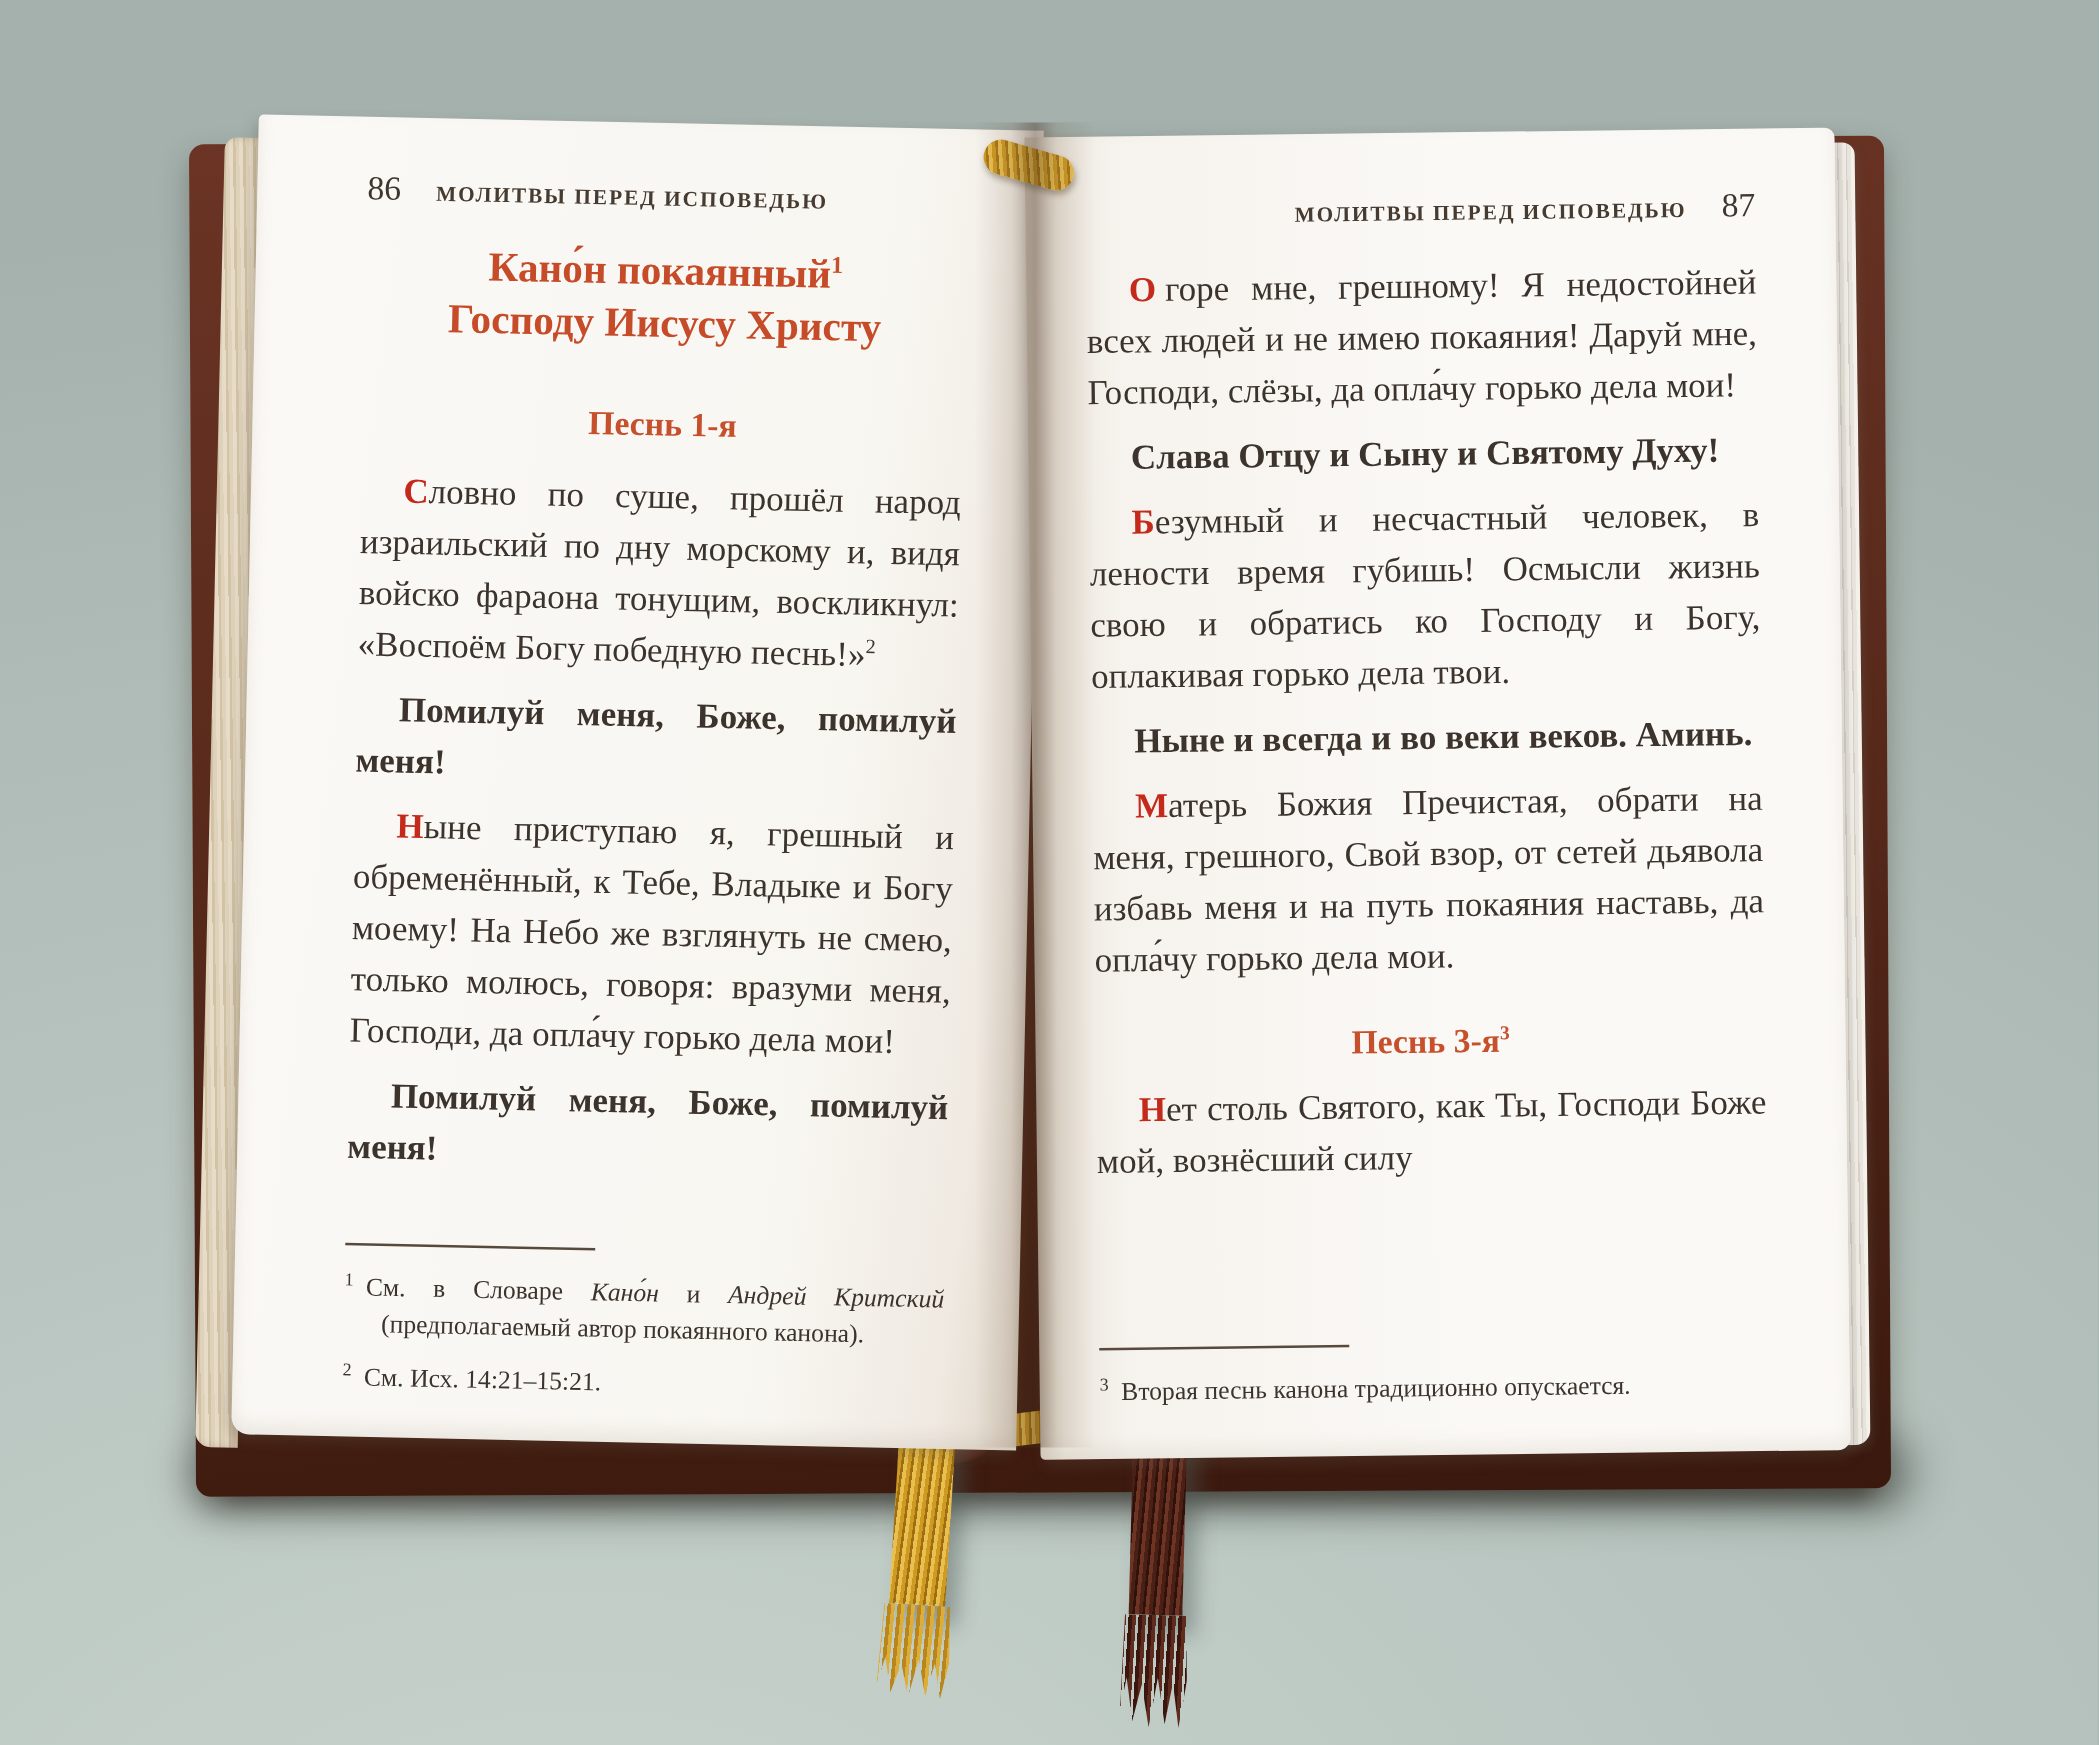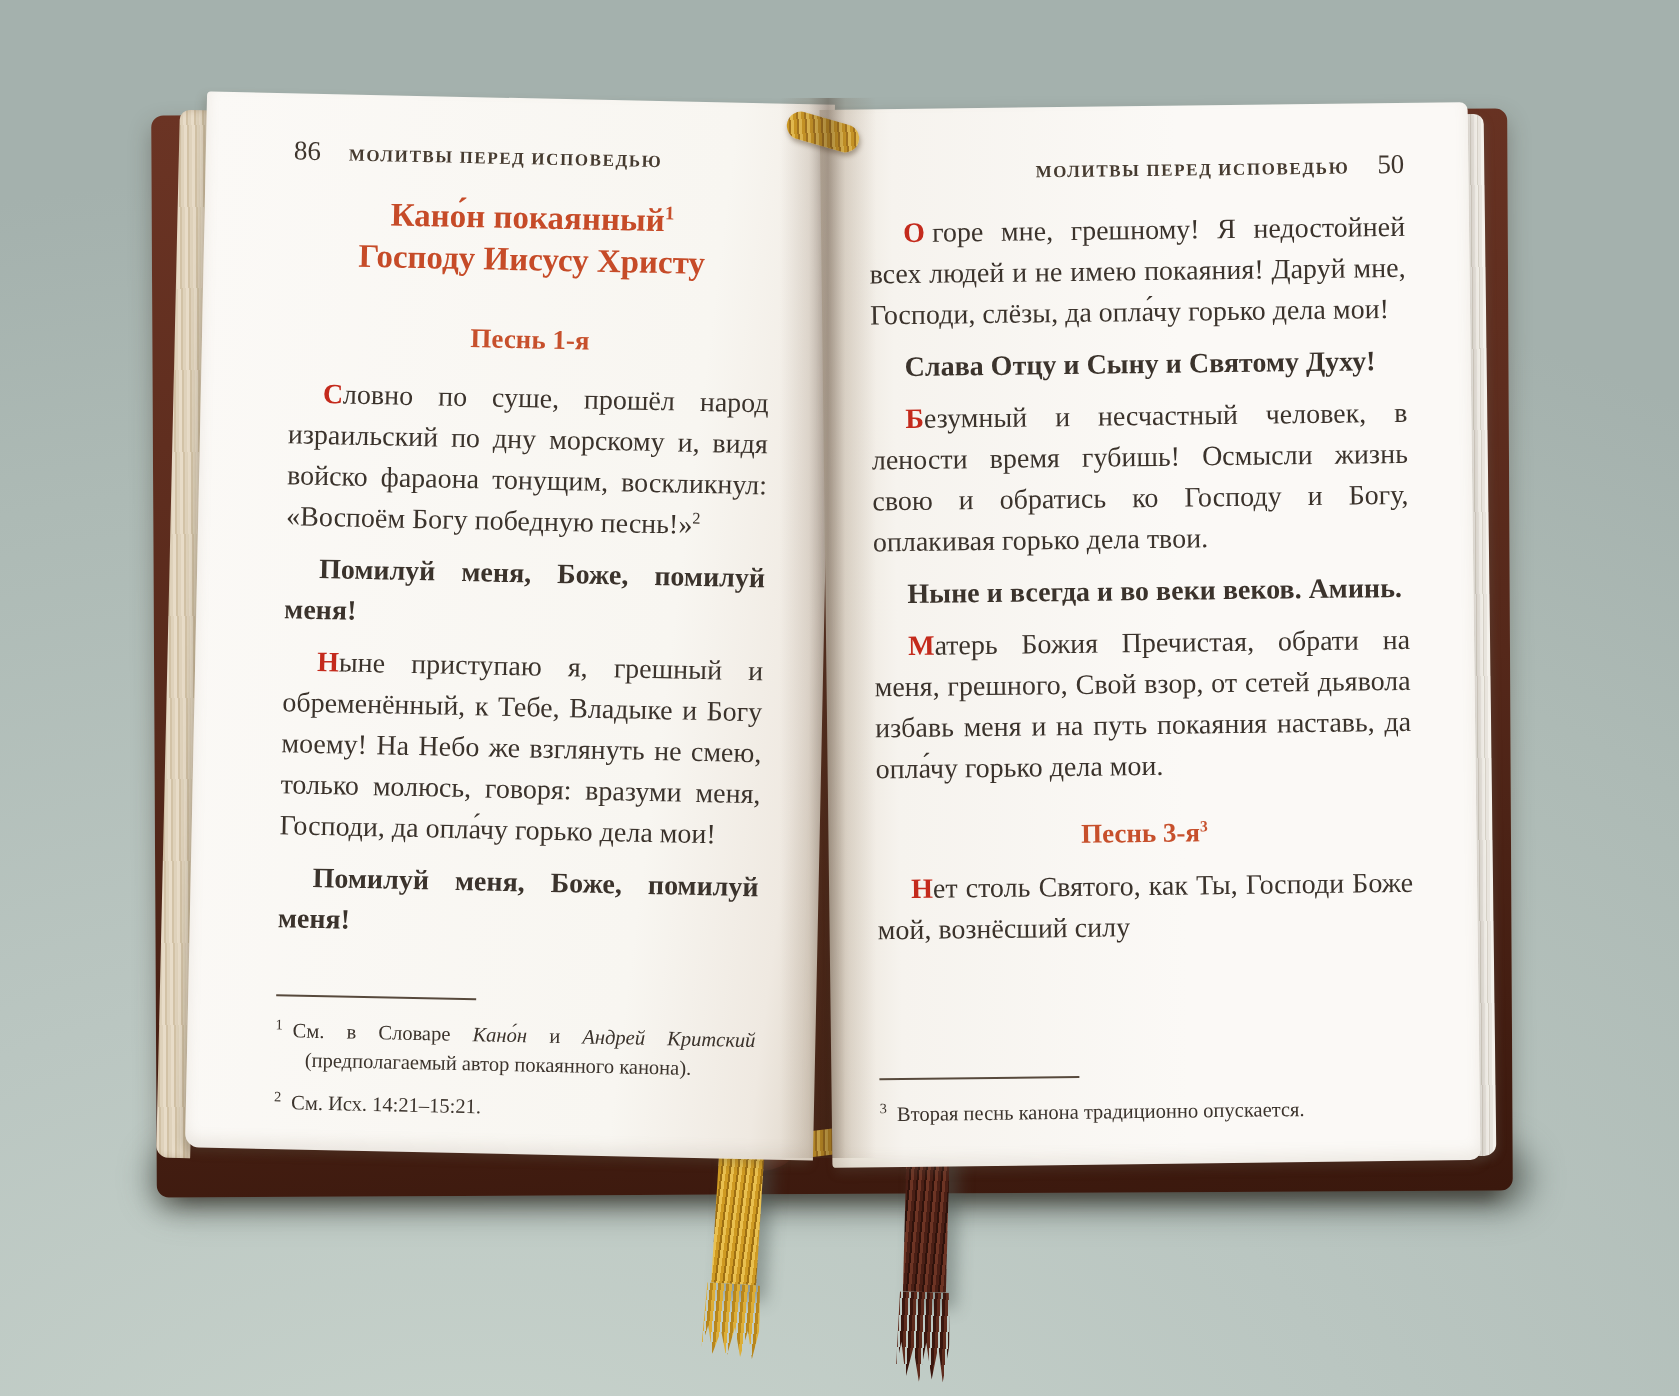--- a/index.html
+++ b/index.html
@@ -130,21 +130,21 @@
     <div class="footnotes">
       <div class="fn-rule"></div>
       <p class="fn"><sup>1</sup><span>См. в Словаре </span><i>Кано́н</i><span> и </span><i>Андрей Критский</i><span> (предполагаемый автор покаянного канона).</span></p>
       <p class="fn"><sup>2</sup><span>См. Исх. 14:21–15:21.</span></p>
     </div>
   </div>
 
   <div class="page page-right">
     <header class="running-head right">
       <span class="run-title">МОЛИТВЫ ПЕРЕД ИСПОВЕДЬЮ</span>
-      <span class="page-num">50</span>
+      <span class="page-num">87</span>
     </header>
 
     <p class="body dc-gap"><span class="dropcap">О</span><span>горе мне, грешному! Я недостойней всех людей и не имею покаяния! Даруй мне, Господи, слёзы, да опла́чу горько дела мои!</span></p>
 
     <p class="body refrain">Слава Отцу и Сыну и Святому Духу!</p>
 
     <p class="body"><span class="dropcap">Б</span><span>езумный и несчастный человек, в лености время губишь! Осмысли жизнь свою и обратись ко Господу и Богу, оплакивая горько дела твои.</span></p>
 
     <p class="body refrain">Ныне и всегда и во веки веков. Аминь.</p>
 

